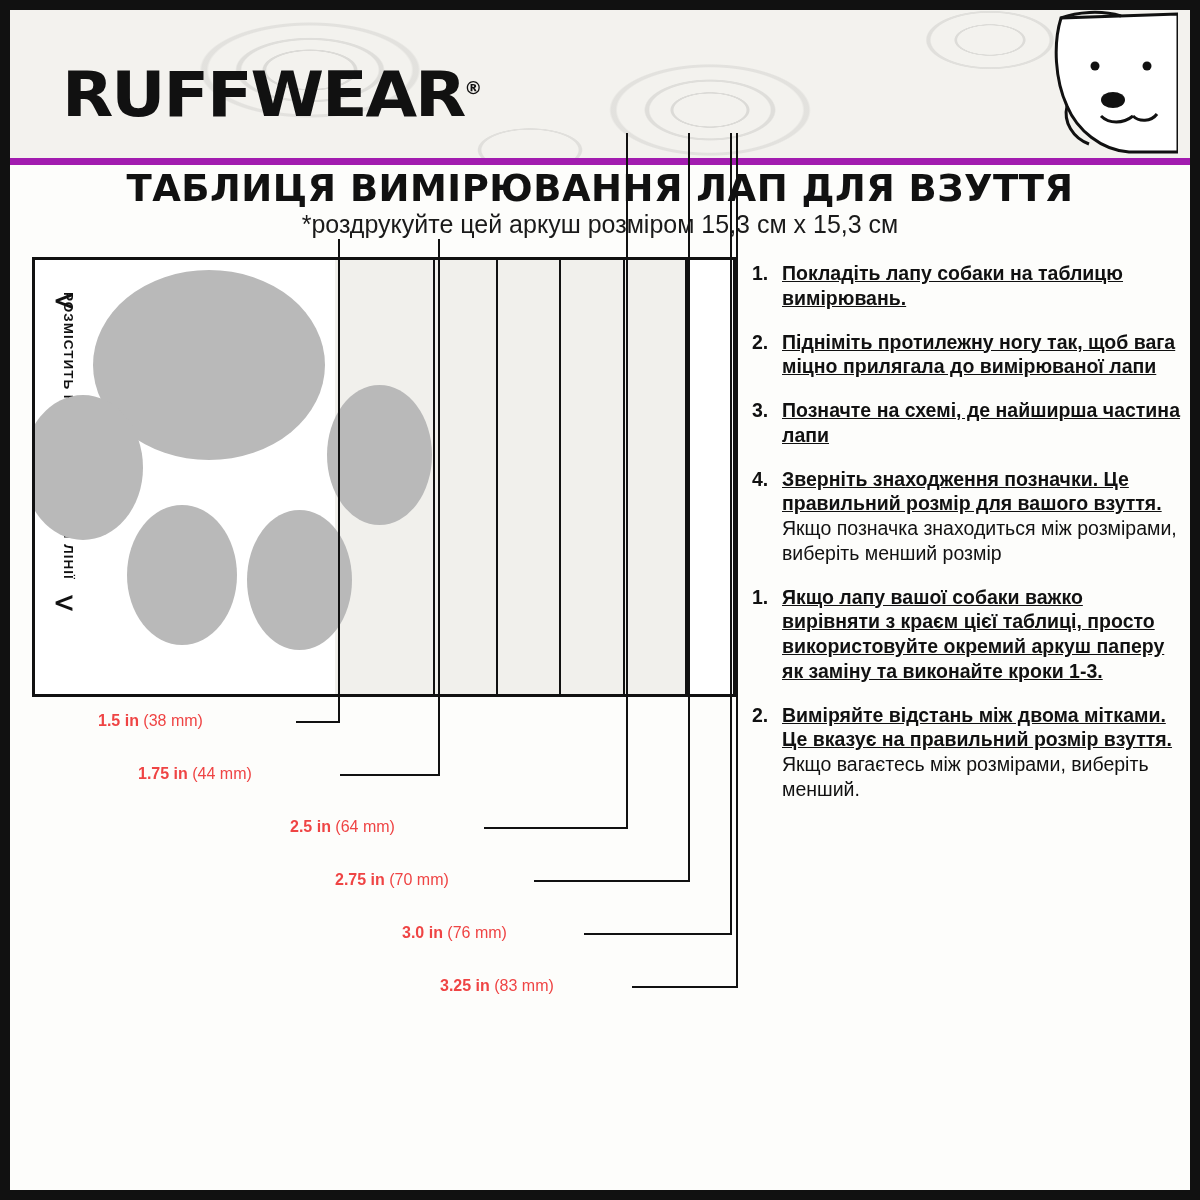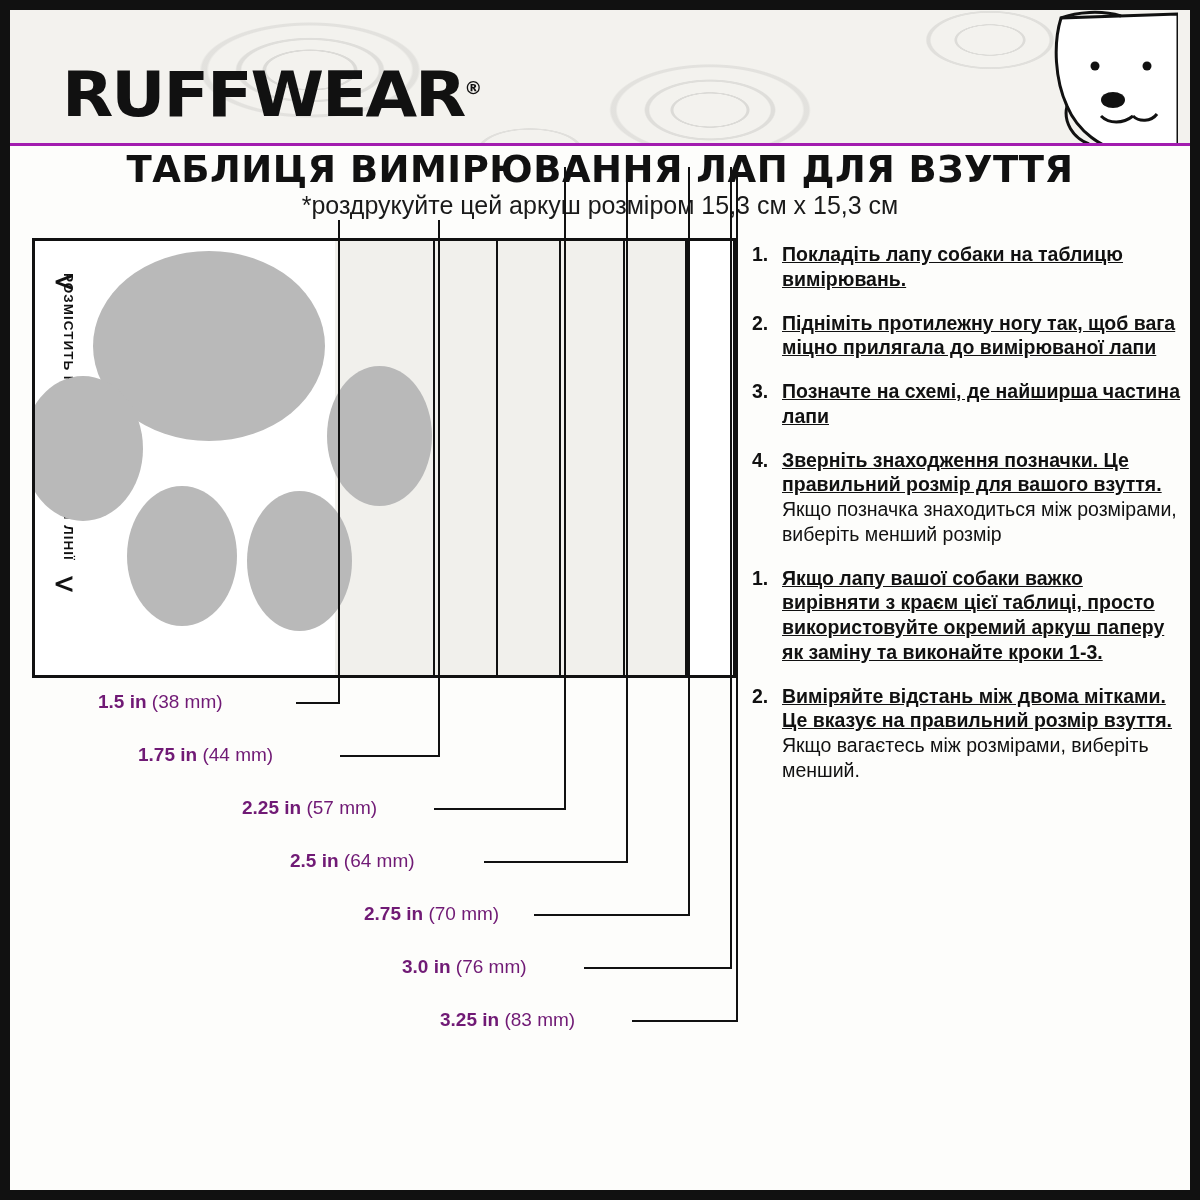--- a/index.html
+++ b/index.html
@@ -12,22 +12,22 @@
     position: relative;
     width: 1200px; height: 1200px;
     background: #fdfdfb;
     border: 10px solid #111111;
     overflow: hidden;
   }
 
   
   .header {
     position: relative;
-    height: 136px;
-    border-bottom: 3px solid #a21caf;
+    height: 155px;
+    border-bottom: 7px solid #a21caf;
     background: #f4f3ef;
     overflow: hidden;
   }
   .topo {
     position: absolute; inset: 0;
     background:
       radial-gradient(ellipse 120px 52px at 300px 60px, transparent 0 36%, rgba(60,60,60,.13) 37% 39%, transparent 40%),
       radial-gradient(ellipse 170px 74px at 300px 60px, transparent 0 40%, rgba(60,60,60,.11) 41% 43%, transparent 44%),
       radial-gradient(ellipse 230px 100px at 300px 60px, transparent 0 44%, rgba(60,60,60,.09) 45% 47%, transparent 48%),
       radial-gradient(ellipse 100px 45px at 700px 100px, transparent 0 36%, rgba(60,60,60,.13) 37% 39%, transparent 40%),
@@ -127,22 +127,22 @@
   .paw { position: absolute; background: #b9b9b9; border-radius: 50%; }
 
   
   .sizes { position: absolute; left: 0; top: 455px; width: 740px; }
   .size-row {
     position: relative;
     height: 53px;
   }
   .size-text {
     position: absolute;
-    font-size: 19px;
-    color: #701a75;
+    font-size: 16px;
+    color: #ef4444;
     white-space: nowrap;
     transform: translateY(-50%);
     top: 50%;
   }
   .size-text b { font-weight: 700; }
   .size-text .mm { font-weight: 400; }
   .leader {
     position: absolute;
     top: 50%;
     height: 2px;
@@ -241,34 +241,29 @@
         <div class="riser" style="left:328px; top:-455px; height:483px;"></div>
       </div>
 
       <div class="size-row">
         <div class="size-text" style="left:128px;"><b>1.75 in</b> <span class="mm">(44 mm)</span></div>
         <div class="leader" style="left:330px; width:100px;"></div>
         <div class="riser" style="left:428px; top:-508px; height:536px;"></div>
       </div>
 
 
-      <div class="size-row">
-        <div class="size-text" style="left:232px;"><b>2.25 in</b> <span class="mm">(57 mm)</span></div>
-        <div class="leader" style="left:424px; width:132px;"></div>
-        <div class="riser" style="left:554px; top:-614px; height:642px;"></div>
-      </div>
 
       <div class="size-row">
         <div class="size-text" style="left:280px;text-align:center;"><b>2.5 in</b> <span class="mm">(64 mm)</span></div>
         <div class="leader" style="left:474px; width:144px;"></div>
         <div class="riser" style="left:616px; top:-667px; height:695px;"></div>
       </div>
 
       <div class="size-row">
-        <div class="size-text" style="left:354px;"><b>2.75 in</b> <span class="mm">(70 mm)</span></div>
+        <div class="size-text" style="left:325px;"><b>2.75 in</b> <span class="mm">(70 mm)</span></div>
         <div class="leader" style="left:524px; width:156px;"></div>
         <div class="riser" style="left:678px; top:-720px; height:748px;"></div>
       </div>
 
       <div class="size-row">
         <div class="size-text" style="left:392px;"><b>3.0 in</b> <span class="mm">(76 mm)</span></div>
         <div class="leader" style="left:574px; width:148px;"></div>
         <div class="riser" style="left:720px; top:-773px; height:801px;"></div>
       </div>
 

